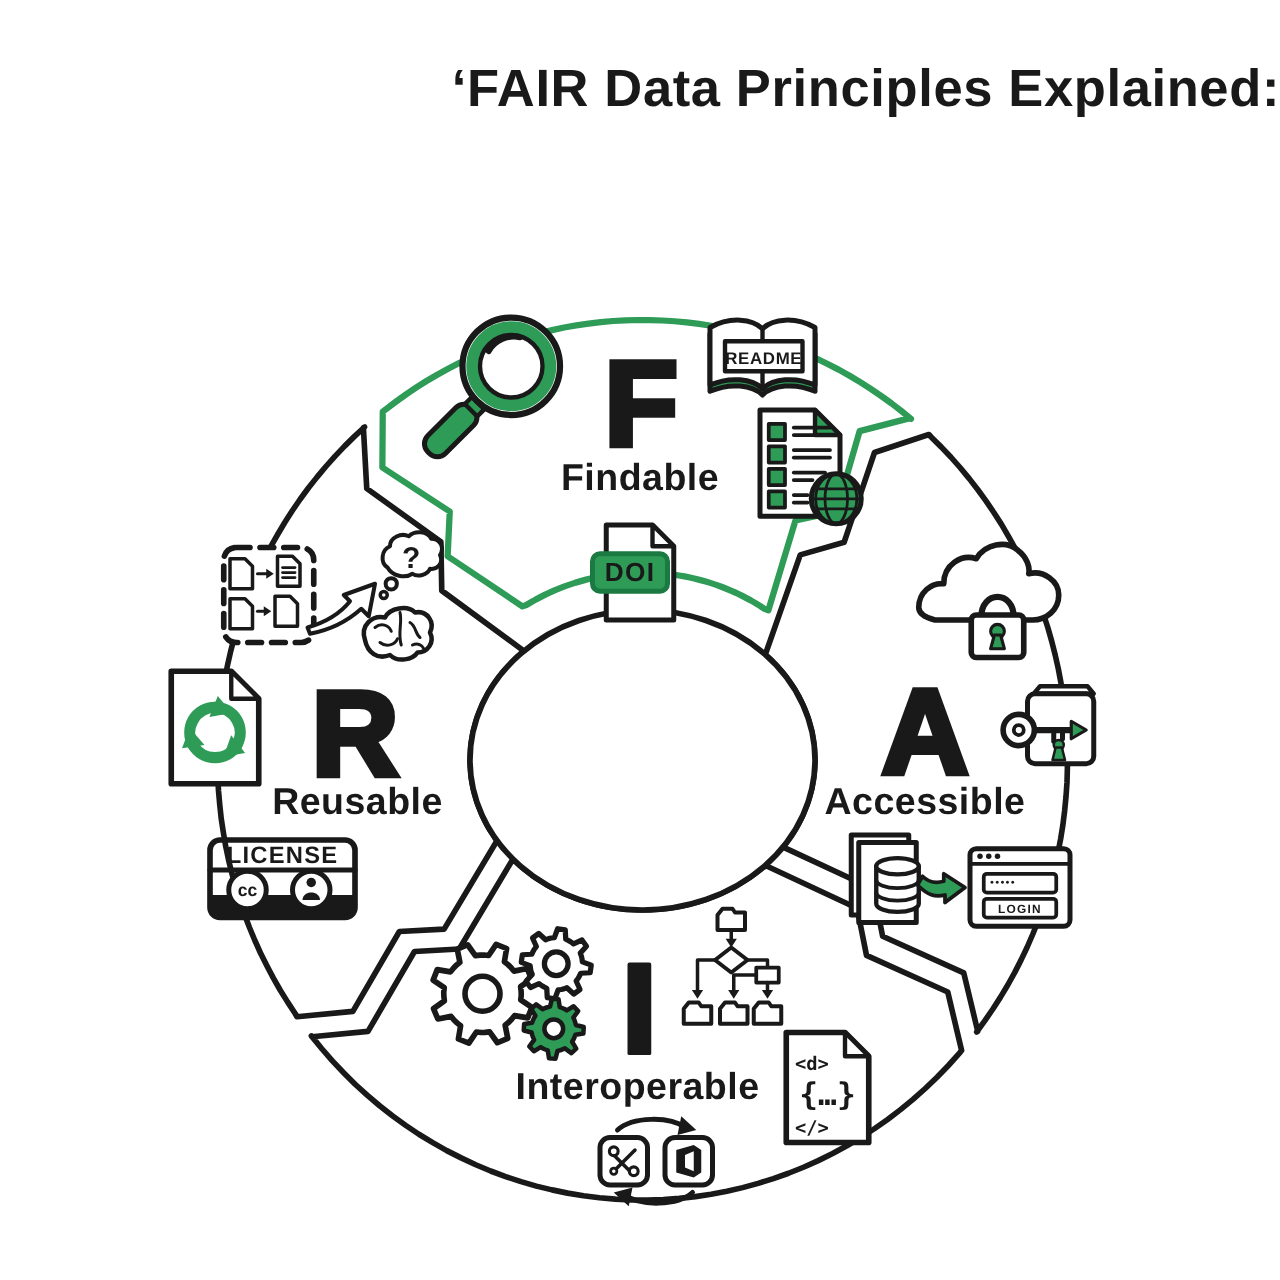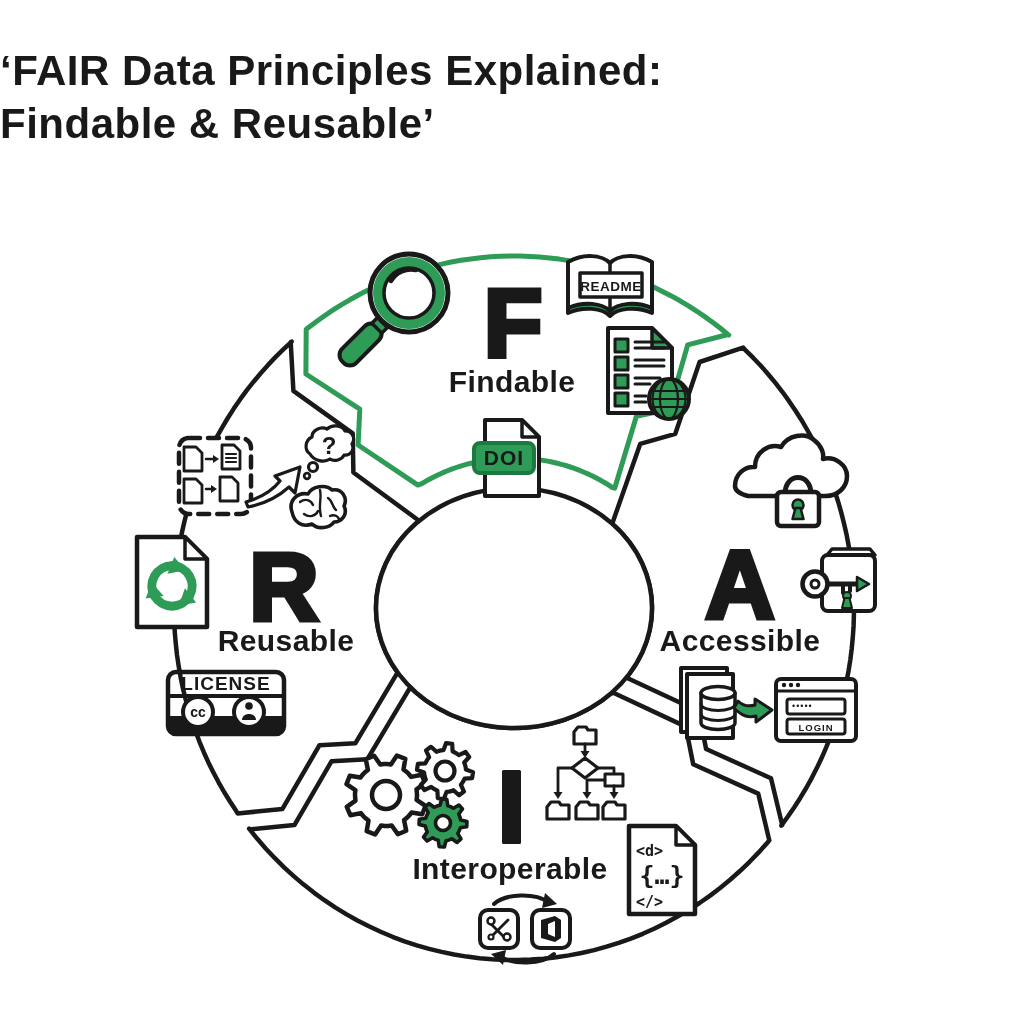--- a/index.html
+++ b/index.html
@@ -1,38 +1,37 @@
 <!DOCTYPE html>
 <html style="--green: #2e9b57; --green-dark: #1a7a42; --ink: #191919;"><head>
 <meta charset="utf-8">
 <style>
   :root{ --green:#2e9b57; --green-dark:#1a7a42; --ink:#191919; }
   html,body{margin:0;padding:0;}
   body{width:1024px;height:1024px;background:#fff;overflow:hidden;position:relative;
        font-family:"Liberation Sans",sans-serif;}
   .stage{position:absolute;inset:0;}
-  .title{position:absolute;top:44px;left:0;width:100%;text-align:left;
+  .title{position:absolute;top:44px;left:0;width:100%;text-align:right;
          color:var(--ink);font-weight:bold;font-size:42px;line-height:53px;letter-spacing:.5px;}
   svg{position:absolute;left:0;top:0;}
   path,rect,circle,ellipse,line,polyline{stroke-linejoin:round;stroke-linecap:round;}
   .sI{stroke:var(--ink);} .sG{stroke:var(--green);} .sGD{stroke:var(--green-dark);}
   .fW{fill:#fff;} .fG{fill:var(--green);} .fI{fill:var(--ink);} .fN{fill:none;}
   text{font-family:"Liberation Sans",sans-serif;fill:var(--ink);}
   .letter{font-size:96px;font-weight:bold;stroke:var(--ink);stroke-width:5;}
   .seglabel{font-size:30px;font-weight:bold;letter-spacing:.4px;}
   .mono{font-family:"DejaVu Sans Mono","Liberation Mono",monospace;font-weight:bold;}
 </style>
 </head>
 <body>
 
 <div class="stage">
 
   <div class="title">
     <div>‘FAIR Data Principles Explained:</div>
-    <div>Findable &amp; Reusable’</div>
   </div>
 
   <svg width="1024" height="1024" viewBox="0 0 1024 1024">
 
     <g id="ring">
         <path d="M306.2,329.4L305.9,374.0L359.8,409.2L358.1,445.0L417.9,485.1L421.1,484.0L424.8,481.8L428.5,479.7L432.3,477.7L436.2,475.7L440.1,473.9L444.1,472.1L448.1,470.5L452.2,468.9L456.3,467.5L460.5,466.1L464.7,464.9L468.9,463.7L473.1,462.7L477.4,461.7L481.8,460.9L486.1,460.2L490.5,459.5L494.8,459.0L499.2,458.6L503.6,458.3L508.0,458.1L512.5,458.0L516.9,458.0L521.3,458.1L525.7,458.4L530.1,458.7L534.5,459.2L538.9,459.7L543.2,460.4L547.6,461.1L551.9,462.0L556.2,463.0L560.4,464.1L564.6,465.2L568.8,466.5L573.0,467.9L577.1,469.4L581.1,471.0L585.1,472.7L589.1,474.4L593.0,476.3L596.8,478.3L600.6,480.3L604.4,482.5L608.0,484.7L611.6,487.1L614.7,488.2L636.4,416.3L669.1,409.4L687.7,344.9L728.0,334.5L728.8,335.1L721.1,328.8L713.2,322.7L705.1,316.9L696.9,311.3L688.5,305.9L680.0,300.8L671.3,295.9L662.5,291.4L653.6,287.0L644.5,283.0L635.4,279.2L626.1,275.7L616.8,272.5L607.4,269.5L597.9,266.9L588.3,264.5L578.6,262.4L568.9,260.6L559.2,259.1L549.4,257.9L539.6,257.0L529.8,256.4L519.9,256.1L510.1,256.0L500.2,256.3L490.4,256.8L480.6,257.7L470.8,258.9L461.0,260.3L451.3,262.0L441.7,264.1L432.1,266.4L422.6,269.0L413.1,271.8L403.8,275.0L394.5,278.5L385.3,282.2L376.3,286.2L367.3,290.4L358.5,295.0L349.8,299.8L341.2,304.8L332.8,310.1L324.6,315.7L316.5,321.5L308.5,327.5Z" fill="#fff" stroke="#2e9b57" stroke-width="5"></path>
         <path d="M743.1,347.6L699.6,362.0L675.3,433.8L640.2,443.9L612.1,524.0L614.6,525.8L617.3,528.4L619.9,531.1L622.5,533.8L624.9,536.6L627.3,539.5L629.6,542.4L631.7,545.4L633.8,548.4L635.8,551.5L637.6,554.7L639.4,557.8L641.0,561.1L642.5,564.3L644.0,567.6L645.3,571.0L646.5,574.3L647.5,577.7L648.5,581.2L649.4,584.6L650.1,588.1L650.7,591.6L651.2,595.1L651.6,598.6L651.8,602.1L652.0,605.6L652.0,609.2L651.9,612.7L651.7,616.2L651.3,619.7L650.9,623.2L650.3,626.7L649.6,630.2L648.8,633.6L647.9,637.1L646.8,640.5L645.7,643.9L644.4,647.2L643.0,650.5L641.6,653.8L639.9,657.0L638.2,660.2L636.4,663.4L634.5,666.5L632.5,669.5L630.3,672.5L628.1,675.5L626.1,677.5L698.6,711.2L706.1,749.0L771.0,778.3L782.2,825.1L781.3,825.6L787.9,816.5L794.3,807.2L800.4,797.7L806.2,788.0L811.7,778.1L816.8,768.1L821.7,757.8L826.2,747.4L830.4,736.9L834.3,726.2L837.8,715.4L841.0,704.5L843.8,693.5L846.3,682.4L848.5,671.2L850.3,660.0L851.7,648.7L852.8,637.3L853.6,625.9L853.9,614.6L854.0,603.2L853.6,591.8L853.0,580.4L851.9,569.0L850.5,557.7L848.8,546.5L846.7,535.3L844.2,524.2L841.4,513.1L838.3,502.2L834.8,491.4L831.0,480.7L826.8,470.1L822.4,459.7L817.6,449.5L812.5,439.4L807.0,429.5L801.3,419.7L795.2,410.2L788.9,400.9L782.3,391.8L775.4,382.9L768.2,374.2L760.8,365.8L753.1,357.7L745.1,349.8Z" fill="#fff" stroke="#191919" stroke-width="4.5"></path>
         <path d="M769.3,840.4L758.2,793.6L693.2,764.3L685.7,726.6L613.3,692.8L610.3,694.0L606.8,696.8L603.2,699.6L599.5,702.2L595.6,704.7L591.7,707.1L587.7,709.4L583.6,711.6L579.5,713.6L575.2,715.5L570.9,717.3L566.5,719.0L562.0,720.5L557.5,721.9L552.9,723.1L548.3,724.2L543.7,725.2L539.0,726.0L534.3,726.7L529.5,727.2L524.7,727.6L520.0,727.9L515.2,728.0L510.4,728.0L505.6,727.8L500.8,727.5L496.1,727.0L491.3,726.4L486.6,725.6L482.0,724.7L477.3,723.7L472.7,722.5L468.2,721.2L463.7,719.7L459.3,718.2L454.9,716.4L450.6,714.6L446.4,712.6L442.3,710.5L438.2,708.3L434.3,705.9L430.4,703.5L426.6,700.9L423.0,698.2L419.4,695.4L416.0,692.5L412.7,689.5L409.8,688.2L367.4,759.2L331.6,761.2L294.4,825.1L249.7,829.4L249.1,828.7L257.3,838.8L265.9,848.7L274.9,858.2L284.1,867.4L293.7,876.1L303.7,884.6L313.9,892.6L324.4,900.2L335.1,907.4L346.2,914.1L357.4,920.5L368.9,926.3L380.6,931.8L392.5,936.8L404.5,941.3L416.8,945.3L429.1,948.9L441.6,951.9L454.1,954.5L466.8,956.6L479.5,958.2L492.3,959.3L505.1,959.9L517.9,960.0L530.7,959.6L543.5,958.7L556.3,957.3L568.9,955.4L581.5,953.0L594.1,950.1L606.5,946.7L618.7,942.9L630.8,938.6L642.8,933.8L654.6,928.5L666.1,922.8L677.5,916.6L688.6,910.0L699.5,903.0L710.1,895.6L720.4,887.7L730.4,879.5L740.2,870.8L749.6,861.8L758.7,852.4L767.4,842.7Z" fill="#fff" stroke="#191919" stroke-width="4.5"></path>
         <path d="M237.6,813.4L282.3,809.1L319.5,745.2L355.3,743.3L397.8,672.2L396.0,670.2L394.0,667.2L392.0,664.2L390.2,661.1L388.5,657.9L386.9,654.7L385.4,651.5L384.0,648.2L382.7,644.9L381.5,641.6L380.5,638.3L379.5,634.9L378.7,631.5L377.9,628.1L377.3,624.6L376.8,621.2L376.5,617.7L376.2,614.2L376.0,610.7L376.0,607.3L376.1,603.8L376.3,600.3L376.6,596.8L377.0,593.4L377.6,589.9L378.2,586.5L379.0,583.1L379.9,579.7L380.9,576.3L382.0,573.0L383.2,569.7L384.6,566.4L386.0,563.1L387.6,559.9L389.2,556.8L391.0,553.6L392.8,550.5L394.8,547.5L396.9,544.5L399.0,541.6L401.3,538.7L403.7,535.9L406.1,533.2L408.7,530.5L411.3,527.9L414.0,525.3L416.8,522.8L419.4,521.0L353.4,472.5L352.7,433.4L293.4,390.8L290.7,342.0L291.7,341.6L283.6,349.1L275.7,356.9L268.1,364.9L260.7,373.2L253.6,381.7L246.7,390.4L240.1,399.4L233.8,408.6L227.8,418.0L222.1,427.6L216.6,437.3L211.5,447.3L206.7,457.4L202.2,467.6L198.0,478.0L194.2,488.6L190.6,499.2L187.4,510.0L184.6,520.8L182.1,531.8L179.9,542.8L178.0,553.9L176.5,565.1L175.4,576.3L174.6,587.5L174.1,598.8L174.0,610.1L174.2,621.3L174.8,632.6L175.8,643.8L177.0,655.0L178.7,666.1L180.6,677.2L182.9,688.2L185.6,699.1L188.6,710.0L191.9,720.7L195.5,731.3L199.5,741.8L203.8,752.2L208.4,762.4L213.4,772.4L218.6,782.3L224.1,792.0L230.0,801.5L236.1,810.8Z" fill="#fff" stroke="#191919" stroke-width="4.5"></path>
       </g>

